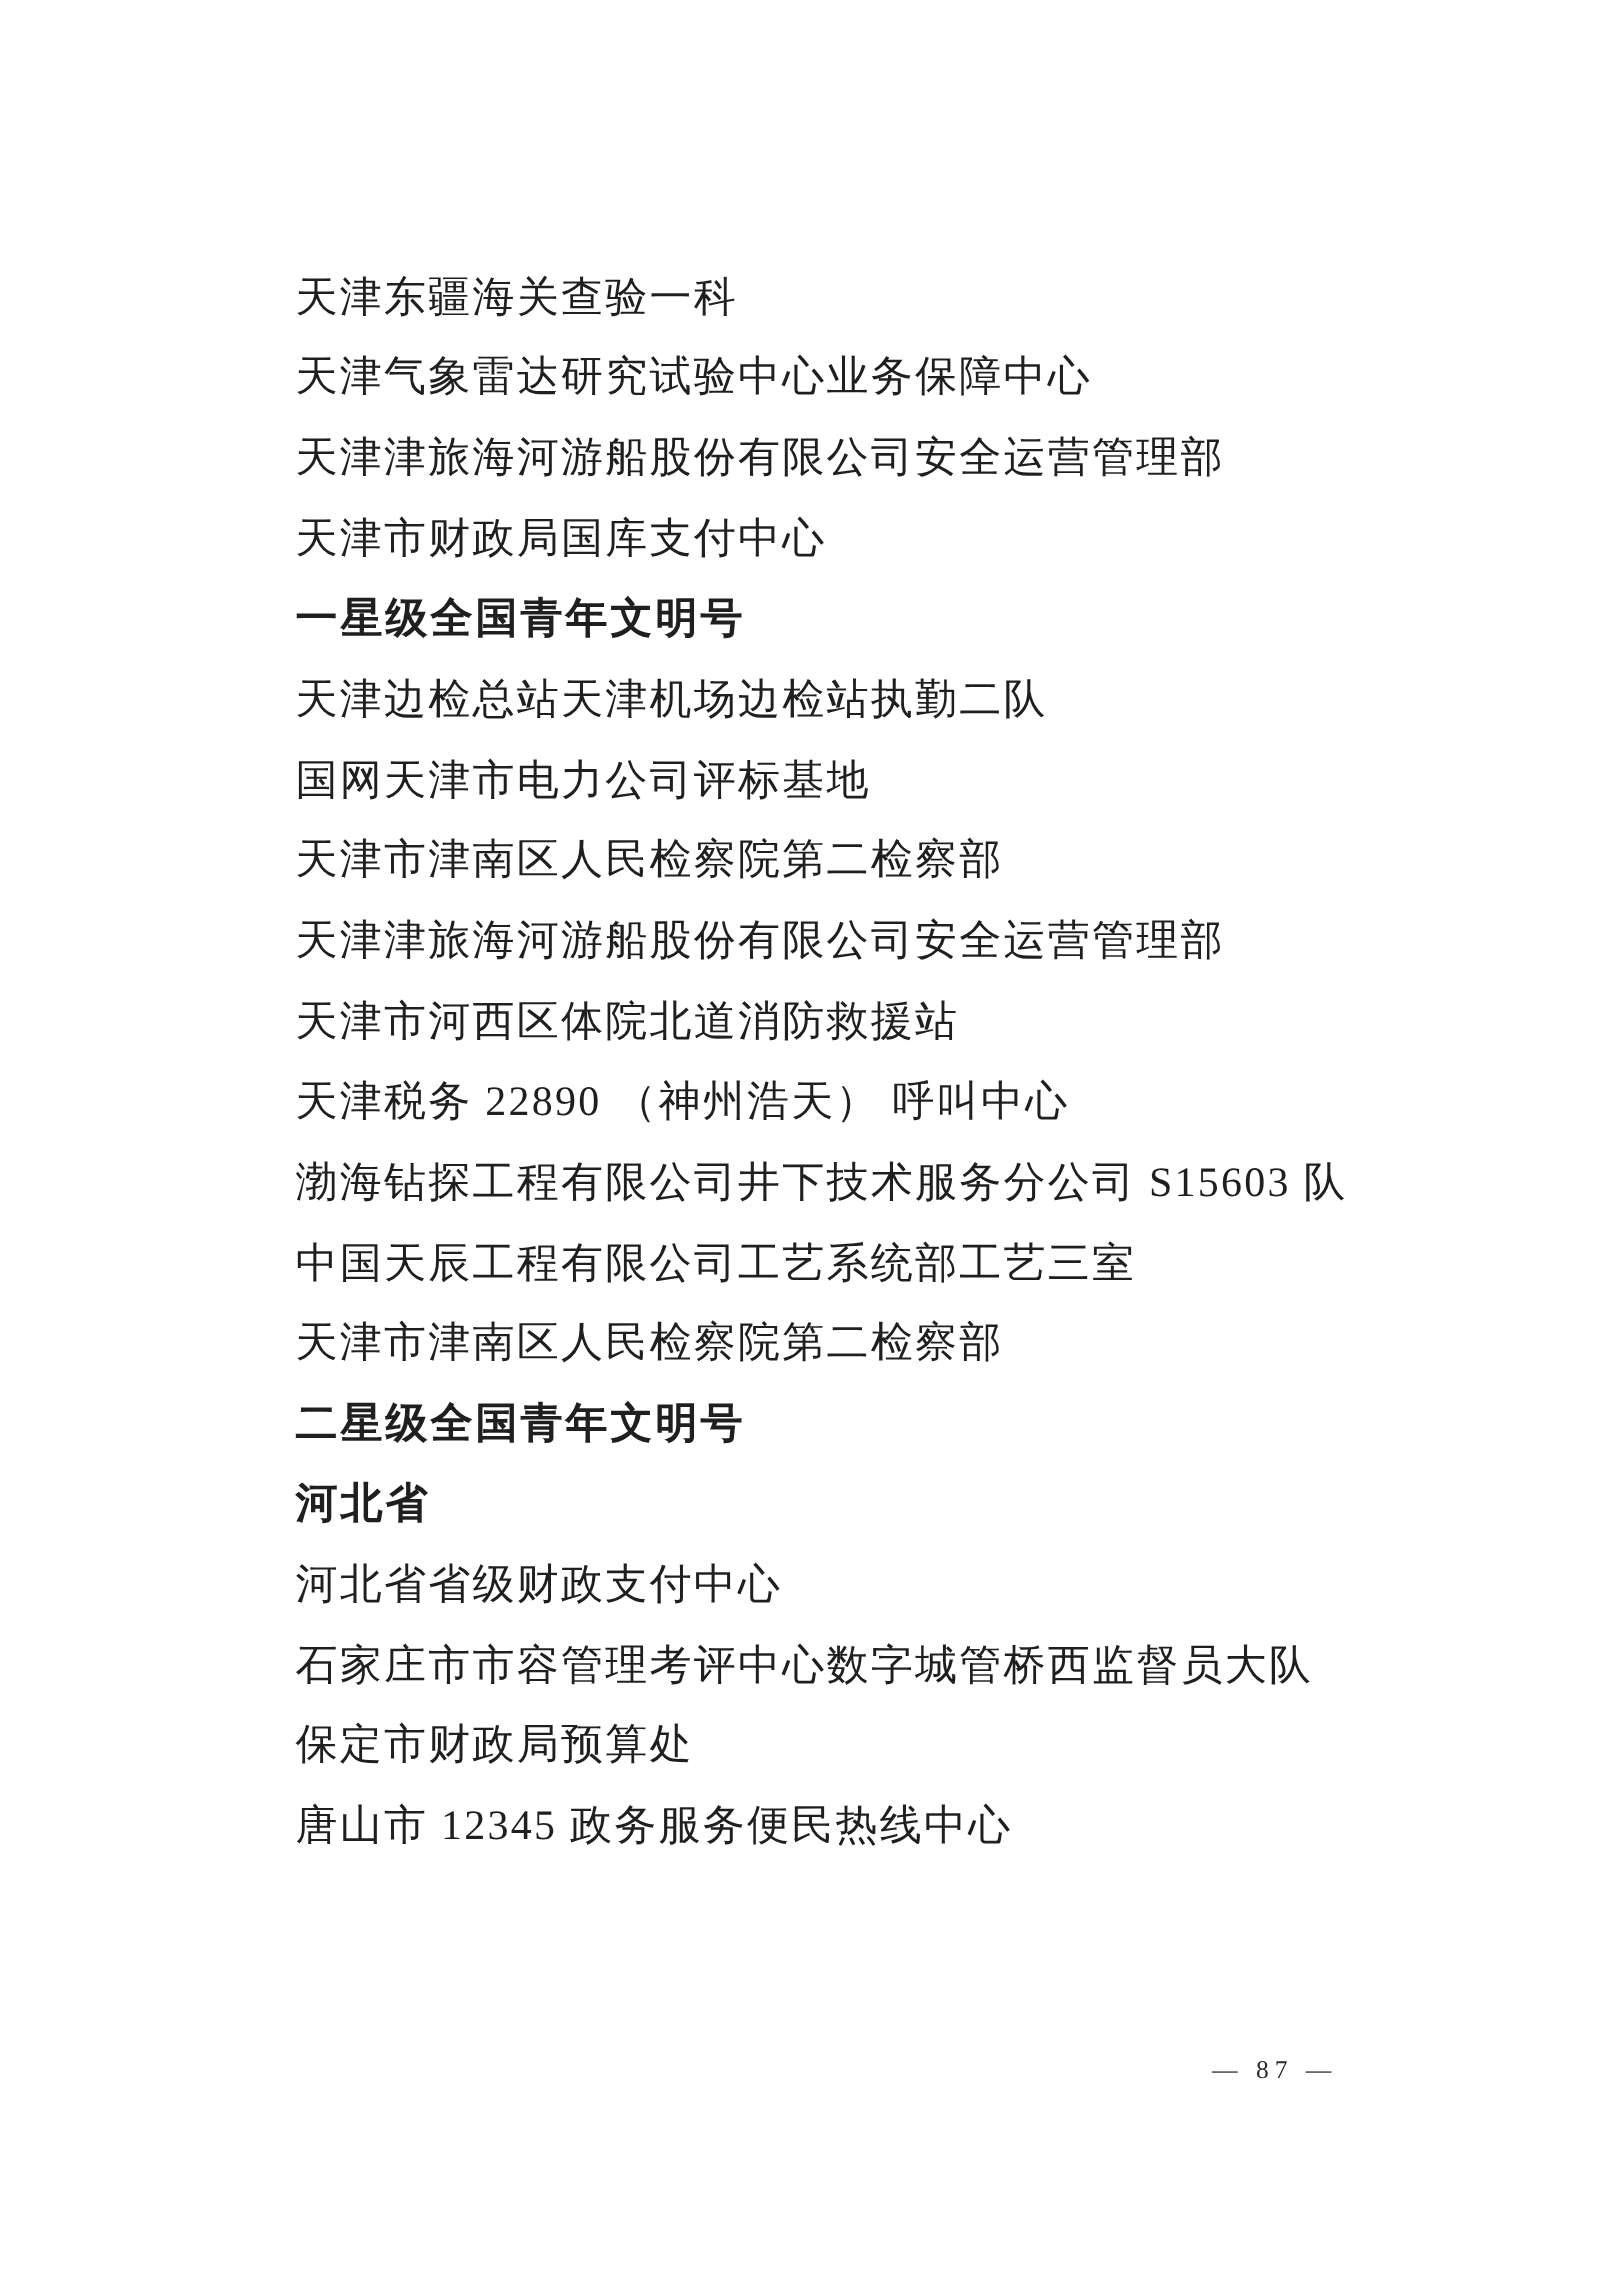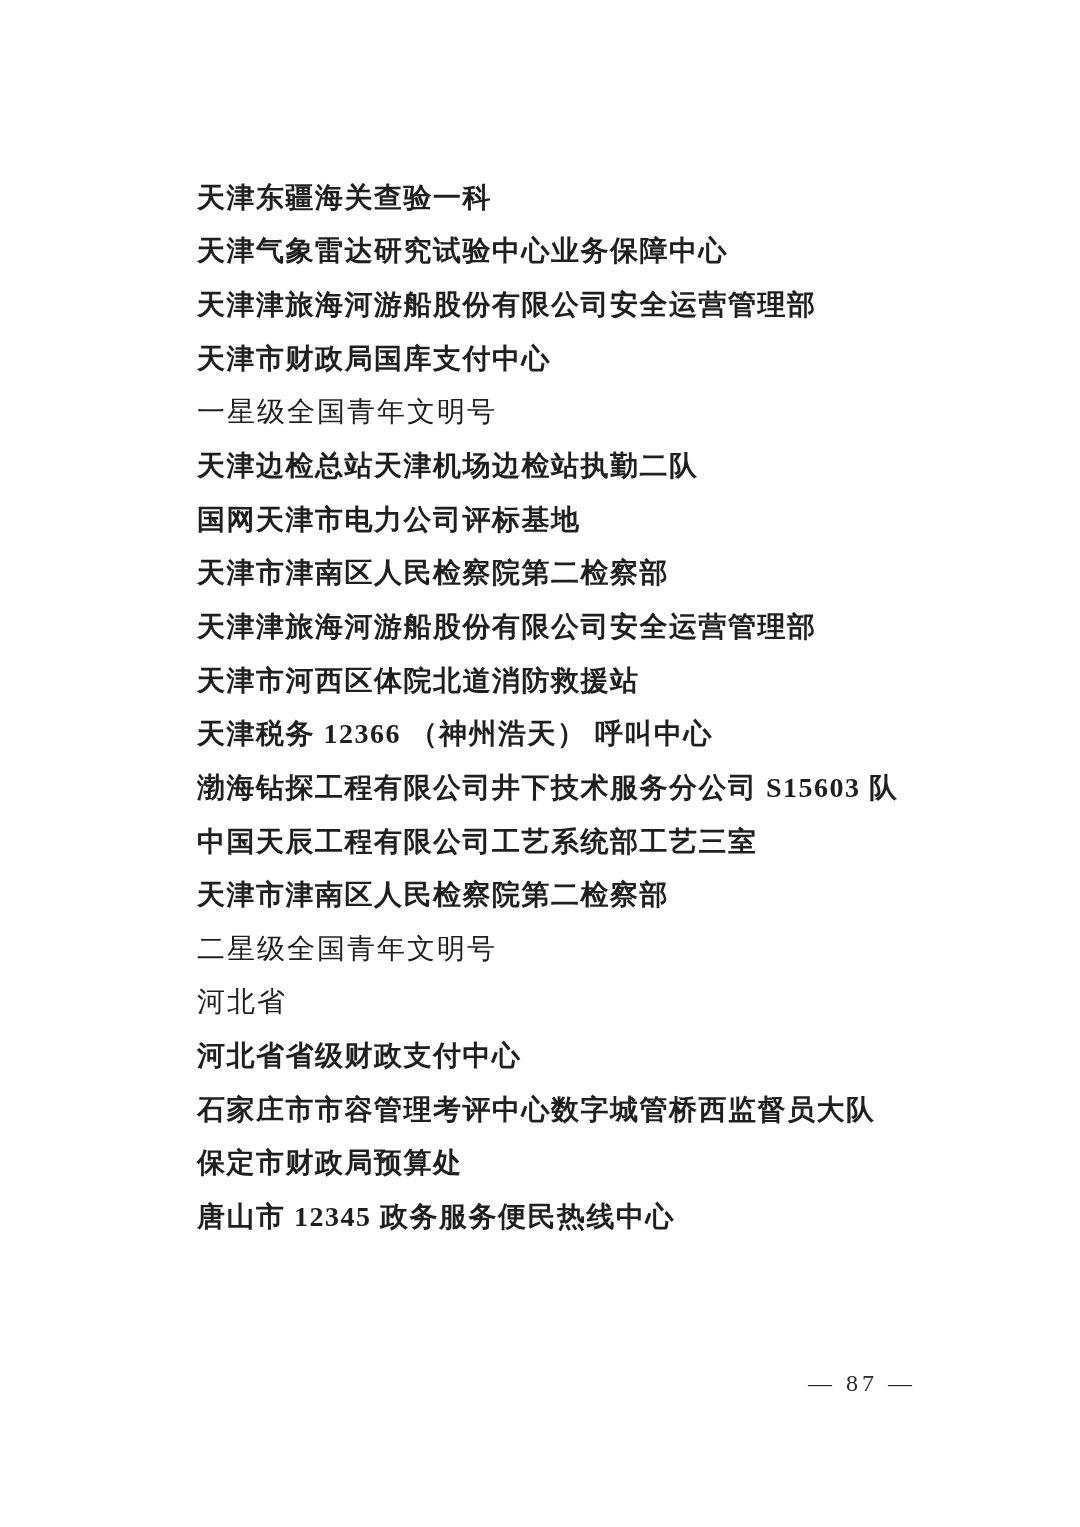--- a/index.html
+++ b/index.html
@@ -26,31 +26,31 @@
     top: 171px;
     width: 760px;
   }
   .line {
     height: 53.65px;
     display: flex;
     align-items: center;
     font-size: 28px;
     letter-spacing: 1.5px;
     white-space: nowrap;
-    font-weight: 700;
+    font-weight: 400;
   }
   .line.heading {
-    font-weight: 400;
+    font-weight: 700;
     letter-spacing: 2px;
   }
   .page-number {
     position: absolute;
     left: 808px;
     top: 1370px;
-    font-size: 24px;
+    font-size: 17px;
     letter-spacing: 4px;
     color: #2b2b2b;
     white-space: nowrap;
   }
 </style>
 </head>
 <body>
 
 <div class="page">
 
@@ -58,21 +58,21 @@
     <div class="line entry">天津东疆海关查验一科</div>
     <div class="line entry">天津气象雷达研究试验中心业务保障中心</div>
     <div class="line entry">天津津旅海河游船股份有限公司安全运营管理部</div>
     <div class="line entry">天津市财政局国库支付中心</div>
     <div class="line heading">一星级全国青年文明号</div>
     <div class="line entry">天津边检总站天津机场边检站执勤二队</div>
     <div class="line entry">国网天津市电力公司评标基地</div>
     <div class="line entry">天津市津南区人民检察院第二检察部</div>
     <div class="line entry">天津津旅海河游船股份有限公司安全运营管理部</div>
     <div class="line entry">天津市河西区体院北道消防救援站</div>
-    <div class="line entry">天津税务 12366 （神州浩天） 呼叫中心</div>
+    <div class="line entry">天津税务 22890 （神州浩天） 呼叫中心</div>
     <div class="line entry">渤海钻探工程有限公司井下技术服务分公司 S15603 队</div>
     <div class="line entry">中国天辰工程有限公司工艺系统部工艺三室</div>
     <div class="line entry">天津市津南区人民检察院第二检察部</div>
     <div class="line heading">二星级全国青年文明号</div>
     <div class="line heading">河北省</div>
     <div class="line entry">河北省省级财政支付中心</div>
     <div class="line entry">石家庄市市容管理考评中心数字城管桥西监督员大队</div>
     <div class="line entry">保定市财政局预算处</div>
     <div class="line entry">唐山市 12345 政务服务便民热线中心</div>
   </div>

